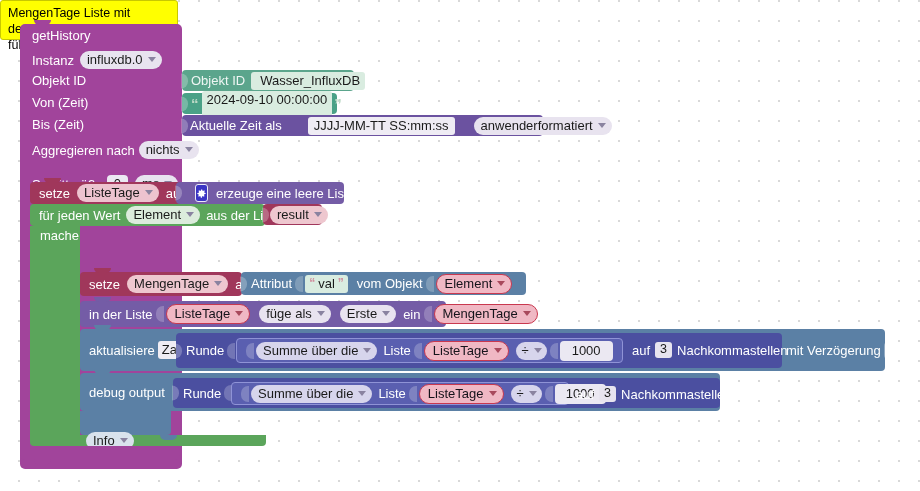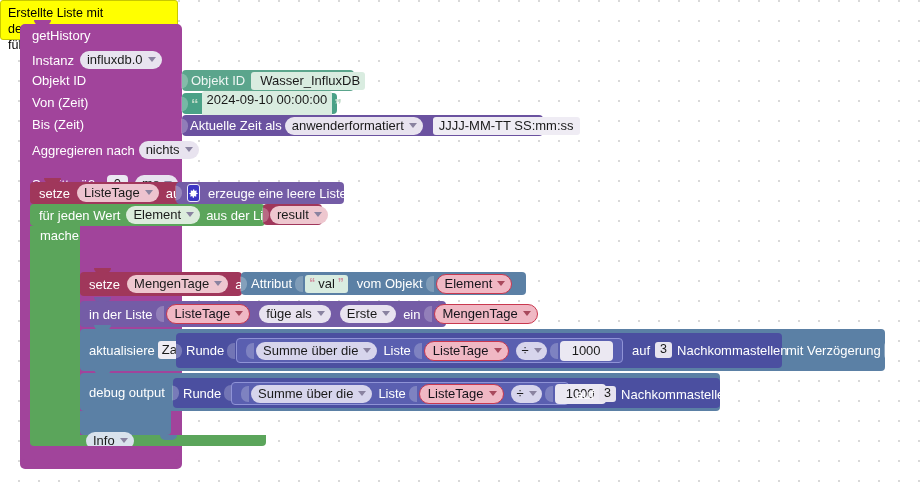--- a/index.html
+++ b/index.html
@@ -112,21 +112,21 @@
   }
 
   
   .row { position: absolute; display: flex; align-items: center; }
 
   
   .c-magenta { background: #a1449b; }
   .c-green   { background: #5ba55b; }
   .c-maroon  { background: #a0375b; }
   .c-purple  { background: #745ca6; }
-  .c-purple2 { background: #6b52a0; }
+  .c-purple2 { background: #6b52a0; gap: 16px; }
   .c-blue    { background: #5b80a5; }
   .c-navy    { background: #4b4fa0; }
   .c-deep    { background: #5a5fb0; }
   .c-teal    { background: #4aa187; }
   .c-teal2   { background: #5ba58c; }
 
   
   #comment {
     left: 86px; top: 226px;
     width: 178px; height: 40px;
@@ -247,38 +247,38 @@
   <div class="blk c-teal" style="left:182px;top:93px;width:155px;height:21px;padding-left:9px;">
     <span class="socket"></span>
     <span class="qm">“</span>
     <span class="fld mint" style="margin-left:4px;border-radius:3px;padding:1px 5px 10px 5px;">2024-09-10 00:00:00</span>
     <span class="qm" style="margin-left:2px;">”</span>
   </div>
 
   <div class="blk c-purple2" style="left:182px;top:115px;width:361px;height:21px;padding-left:8px;">
     <span class="socket"></span>
     <span class="lbl">Aktuelle Zeit als</span>
+    <span class="fld lighter" style="margin-left:10px;border-radius:3px;padding:1px 6px 2px 6px;">JJJJ-MM-TT SS:mm:ss</span>
     <span class="fld light" style="margin-left:3px;">
       <span>anwenderformatiert</span>
       <span class="caret"></span>
     </span>
-    <span class="fld lighter" style="margin-left:10px;border-radius:3px;padding:1px 6px 2px 6px;">JJJJ-MM-TT SS:mm:ss</span>
   </div>
 
   <div class="blk c-maroon" style="left:30px;top:182px;width:152px;height:22px;padding-left:9px;">
     <div class="topnotch" style="background:#a0375b;top:-4px;left:14px;"></div>
     <span class="lbl">setze</span>
     <span class="fld light" style="margin-left:7px;background:#edc3cf;">
       <span>ListeTage</span>
       <span class="caret"></span>
     </span>
     <span class="lbl" style="margin-left:7px;">auf</span>
   </div>
 
-  <div class="blk c-purple" style="left:176px;top:182px;width:168px;height:22px;padding-left:8px;">
+  <div class="blk c-purple" style="left:176px;top:182px;width:168px;height:22px;padding-left:16px;">
     <span class="socket"></span>
     <span class="gearbox" style="margin-left:3px;">
       <svg width="11" height="11" viewBox="0 0 24 24" aria-hidden="true">
         <path fill="#ffffff" d="M12 8a4 4 0 1 0 0 8 4 4 0 0 0 0-8zm0 6.2A2.2 2.2 0 1 1 12 9.8a2.2 2.2 0 0 1 0 4.4z"></path>
         <path fill="#ffffff" d="M21 13.2v-2.4l-2.4-.4a6.9 6.9 0 0 0-.7-1.7l1.4-2-1.7-1.7-2 1.4a6.9 6.9 0 0 0-1.7-.7L13.5 3h-2.4l-.4 2.7c-.6.15-1.15.4-1.7.7l-2-1.4-1.7 1.7 1.4 2c-.3.55-.55 1.1-.7 1.7L3 10.8v2.4l2.4.4c.15.6.4 1.15.7 1.7l-1.4 2 1.7 1.7 2-1.4c.55.3 1.1.55 1.7.7l.4 2.7h2.4l.4-2.7c.6-.15 1.15-.4 1.7-.7l2 1.4 1.7-1.7-1.4-2c.3-.55.55-1.1.7-1.7l2.4-.4z"></path>
       </svg>
     </span>
     <span class="lbl" style="margin-left:8px;">erzeuge eine leere Liste</span>
   </div>
 
@@ -297,21 +297,21 @@
       <span>result</span>
       <span class="caret"></span>
     </span>
   </div>
 
   <div class="abs c-green" style="left:30px;top:226px;width:50px;height:215px;"></div>
   <div class="abs c-green" style="left:30px;top:435px;width:236px;height:11px;border-radius:0 0 4px 4px;"></div>
   <div class="lbl abs" style="left:40px;top:229px;">mache</div>
 
   <div id="comment">
-    <div>Erstellte Liste mit</div>
+    <div>MengenTage Liste mit</div>
     <div>den Werten aus InfluxDB füllen.</div>
 
   </div>
 
   <div class="blk c-maroon" style="left:80px;top:272px;width:162px;height:24px;padding-left:9px;">
     <div class="topnotch" style="background:#a0375b;top:-4px;left:14px;"></div>
     <span class="lbl">setze</span>
     <span class="fld" style="background:#eec7cf;margin-left:7px;">
       <span>MengenTage</span>
       <span class="caret"></span>

